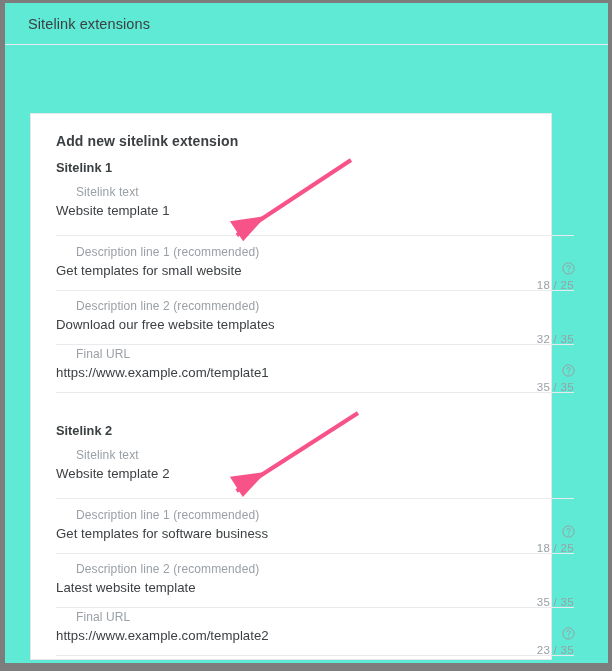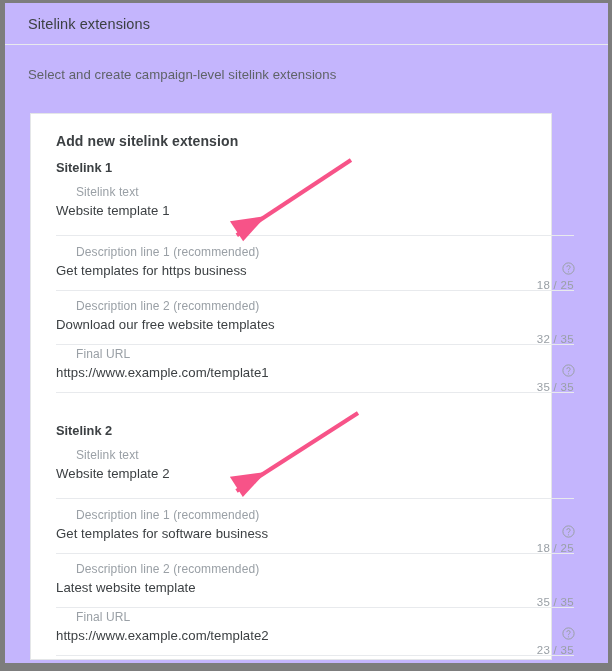--- a/index.html
+++ b/index.html
@@ -32,21 +32,21 @@
   .frame-bottom { left: 0;  bottom: 0; width: 612px; height: 8px; }
   .frame-right  { right: 0; top: 0;  width: 4px;  height: 671px; }
 
   
   #panel {
     position: absolute;
     left: 5px;
     top: 3px;
     width: 603px;
     height: 660px;
-    background: #c4b5fd;
+    background: #5eead4;
     box-sizing: border-box;
   }
 
   
   #dialog-header {
     position: absolute;
     left: 0;
     top: 0;
     width: 603px;
     height: 42px;
@@ -171,38 +171,37 @@
   <div class="frame-edge frame-top"></div>
   <div class="frame-edge frame-right"></div>
   <div class="frame-edge frame-bottom"></div>
 
   <div id="panel">
 
     <div id="dialog-header">
       <div id="dialog-title">Sitelink extensions</div>
     </div>
 
-    <div class="intro-line" id="intro-1">Select and create campaign-level sitelink extensions</div>
 
     <div id="sitelink-card">
       <div id="card-title">Add new sitelink extension</div>
 
       <div class="sitelink-block" id="sitelink-block-1">
         <div class="sitelink-heading">Sitelink 1</div>
 
         <div class="field-row" style="top:25px;">
           <div class="field-label">Sitelink text</div>
           <div class="field-value">Website template 1</div>
         </div>
         <div class="field-divider" style="top:75px;"></div>
 
         <div class="field-row" style="top:85px;">
           <div class="char-counter">18 / 25</div>
           <div class="field-label">Description line 1 (recommended)</div>
-          <div class="field-value">Get templates for https business</div>
+          <div class="field-value">Get templates for small website</div>
           <div class="help-icon">
             <svg width="15" height="15" viewBox="0 0 24 24" fill="none" stroke="currentColor" stroke-width="1.6">
               <circle cx="12" cy="12" r="9"></circle>
               <path d="M9.3 9.2a2.7 2.7 0 0 1 5.3.8c0 1.8-2.6 2.2-2.6 4" stroke-linecap="round"></path>
               <circle cx="12" cy="17.3" r="0.9" fill="currentColor" stroke="none"></circle>
             </svg>
           </div>
         </div>
         <div class="field-divider" style="top:130px;"></div>
 

